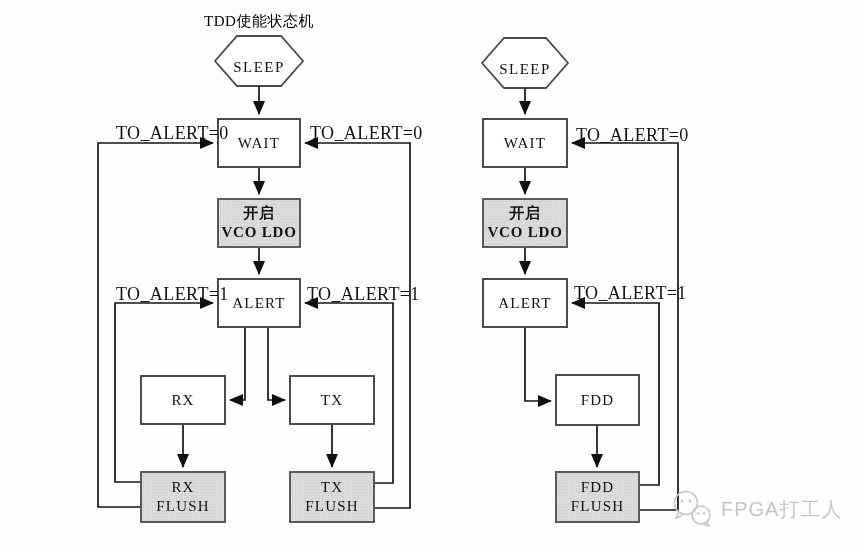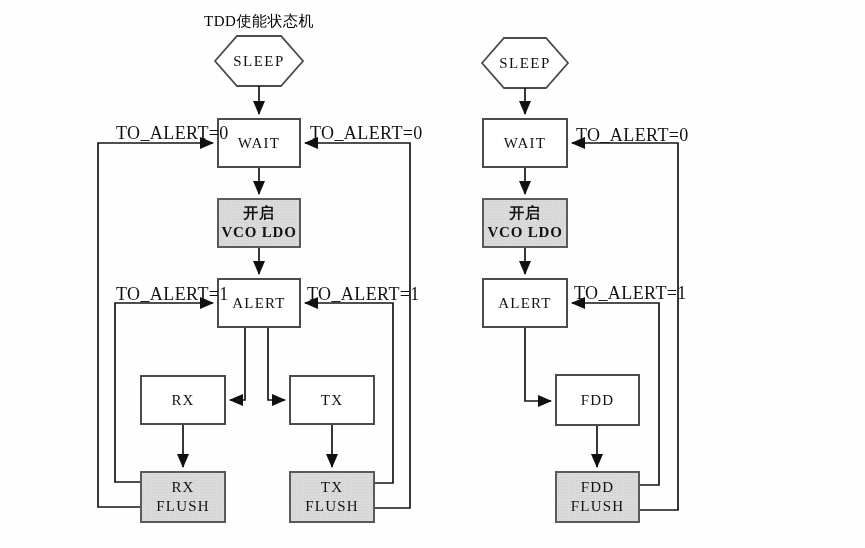--- a/index.html
+++ b/index.html
@@ -15,21 +15,21 @@
     letter-spacing:1.2px;line-height:1.25;text-align:center;
   }
   .box.gray{
     background-color:#dadada;
     background-image:radial-gradient(#cdcdcd 22%, rgba(0,0,0,0) 23%);
     background-size:3px 3px;border-color:#5a5a5a;
   }
   .box.bold{font-weight:700;letter-spacing:0.8px;}
   .hex-label{
     position:absolute;display:flex;align-items:center;justify-content:center;
-    font-size:15px;color:#111;letter-spacing:1.5px;
+    font-size:15px;color:#111;letter-spacing:1.5px;margin-top:6px;
   }
   .cond{
     position:absolute;font-size:18px;color:#111;letter-spacing:0.4px;
     white-space:nowrap;
   }
   .title{
     position:absolute;font-size:15px;color:#000;text-align:center;
     letter-spacing:0.5px;white-space:nowrap;
   }
   .watermark{
@@ -150,14 +150,31 @@
   </div>
 
   <div class="box gray" style="left:555px;top:471px;width:85px;height:52px;">
     <span>FDD</span>
     <span>FLUSH</span>
   </div>
 
   <div class="cond" style="left:576px;top:125px;">TO_ALERT=0</div>
   <div class="cond" style="left:574px;top:283px;">TO_ALERT=1</div>
 
+  <div class="watermark">
+    <svg width="44" height="40" viewBox="0 0 44 40">
+      <g fill="none" stroke="#c7c7c7" stroke-width="1.6">
+        <circle cx="16" cy="14" r="11.5"></circle>
+        <path d="M8.5,23.5 L6,29 L12.5,26.5"></path>
+        <circle cx="31" cy="26" r="9"></circle>
+        <path d="M36.5,32.5 L39,37 L33.5,35.5"></path>
+      </g>
+      <g fill="#c7c7c7">
+        <circle cx="12" cy="12" r="1.4"></circle>
+        <circle cx="20" cy="12" r="1.4"></circle>
+        <circle cx="28" cy="24.5" r="1.2"></circle>
+        <circle cx="34" cy="24.5" r="1.2"></circle>
+      </g>
+    </svg>
+    <span class="wm-text">FPGA打工人</span>
+  </div>
 
 </div>
 
 </body></html>

